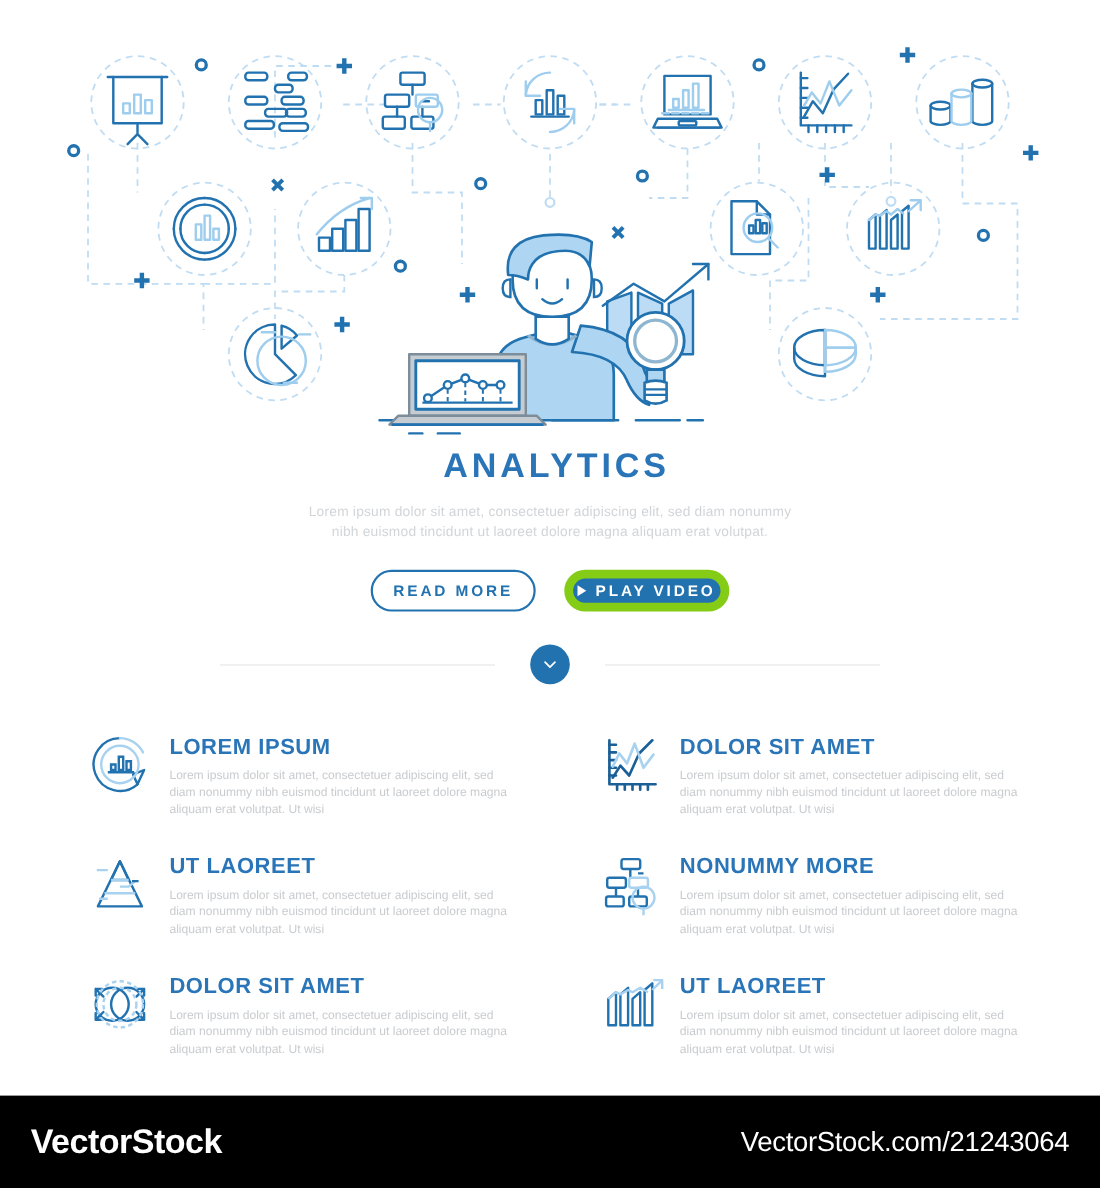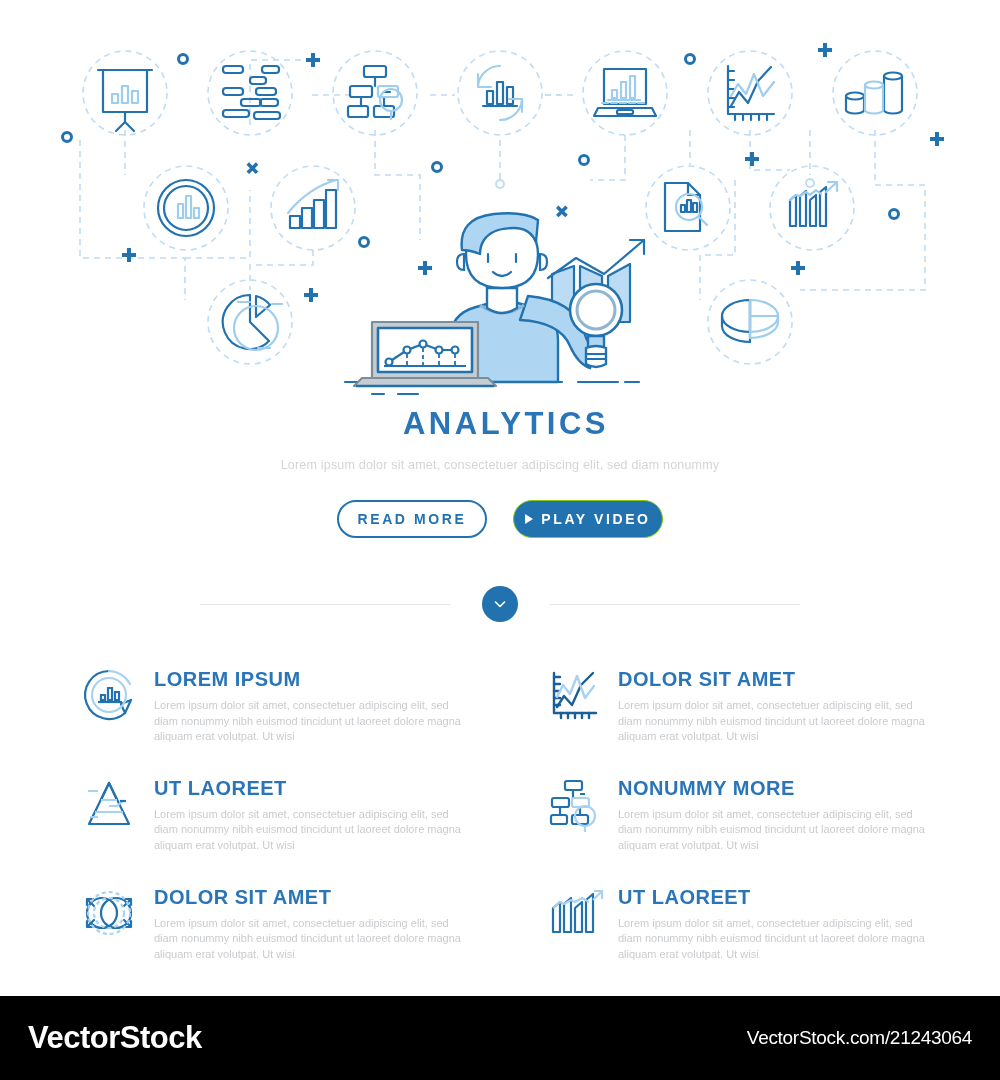--- a/index.html
+++ b/index.html
@@ -28,21 +28,21 @@
   .hero-btns { margin-top: 26px; display:flex; justify-content:center; gap: 26px; }
   .btn {
     height: 38px; display:inline-flex; align-items:center; justify-content:center;
     border-radius: 19px; font-size: 14px; font-weight: bold; letter-spacing: 2.6px;
     cursor: pointer; user-select:none;
   }
   .btn-outline {
     width: 150px; border: 2px solid #2272b0; color: #2272b0; background:#fff;
   }
   .btn-solid {
-    width: 150px; background: #2272b0; color: #ffffff; border: 1px solid #84cc16;
+    width: 150px; background: #2272b0; color: #ffffff; border: 8px solid #84cc16;
     gap: 7px;
   }
   .play-tri {
     width: 0; height: 0; border-left: 8px solid #fff;
     border-top: 5px solid transparent; border-bottom: 5px solid transparent;
     margin-right: 1px; position: relative; top: 0px;
   }
   .btn-solid .play-wrap{ display:inline-flex; align-items:center; }
 
   
@@ -76,21 +76,21 @@
   }
 
   
   .footer {
     position:absolute; left:0; bottom:0; width: 1000px; height: 84px;
     background: #000000; display:flex; align-items:center; justify-content:space-between;
     padding: 0 28px;
     gap: 48px;
   }
   .footer-logo { color:#fff; font-size: 31px; font-weight: bold; letter-spacing:-0.5px; }
-  .footer-url { color:#fff; font-size: 19px; letter-spacing:-0.3px;margin-left:12px; }
+  .footer-url { color:#fff; font-size: 25px; letter-spacing:-0.3px;margin-left:12px; }
 </style>
 </head>
 <body>
 
 <div class="page">
 
   <div class="hero-art">
     <svg width="1000" height="400" viewBox="0 0 1000 400" xmlns="http://www.w3.org/2000/svg">
       <defs>
         <style>
@@ -408,20 +408,21 @@
           </g>
         </g>
       </g>
     </svg>
   </div>
 
   <div class="hero-text">
     <div class="hero-title">ANALYTICS</div>
     <div class="hero-sub">
       <span>Lorem ipsum dolor sit amet, consectetuer adipiscing elit, sed diam nonummy</span><br>
+      <span>nibh euismod tincidunt ut laoreet dolore magna aliquam erat volutpat.</span>
     </div>
     <div class="hero-btns">
       <div class="btn btn-outline">READ MORE</div>
       <div class="btn btn-solid">
         <span class="play-wrap">
             <span class="play-tri"></span>
           </span>
         <span>PLAY VIDEO</span>
       </div>
     </div>

